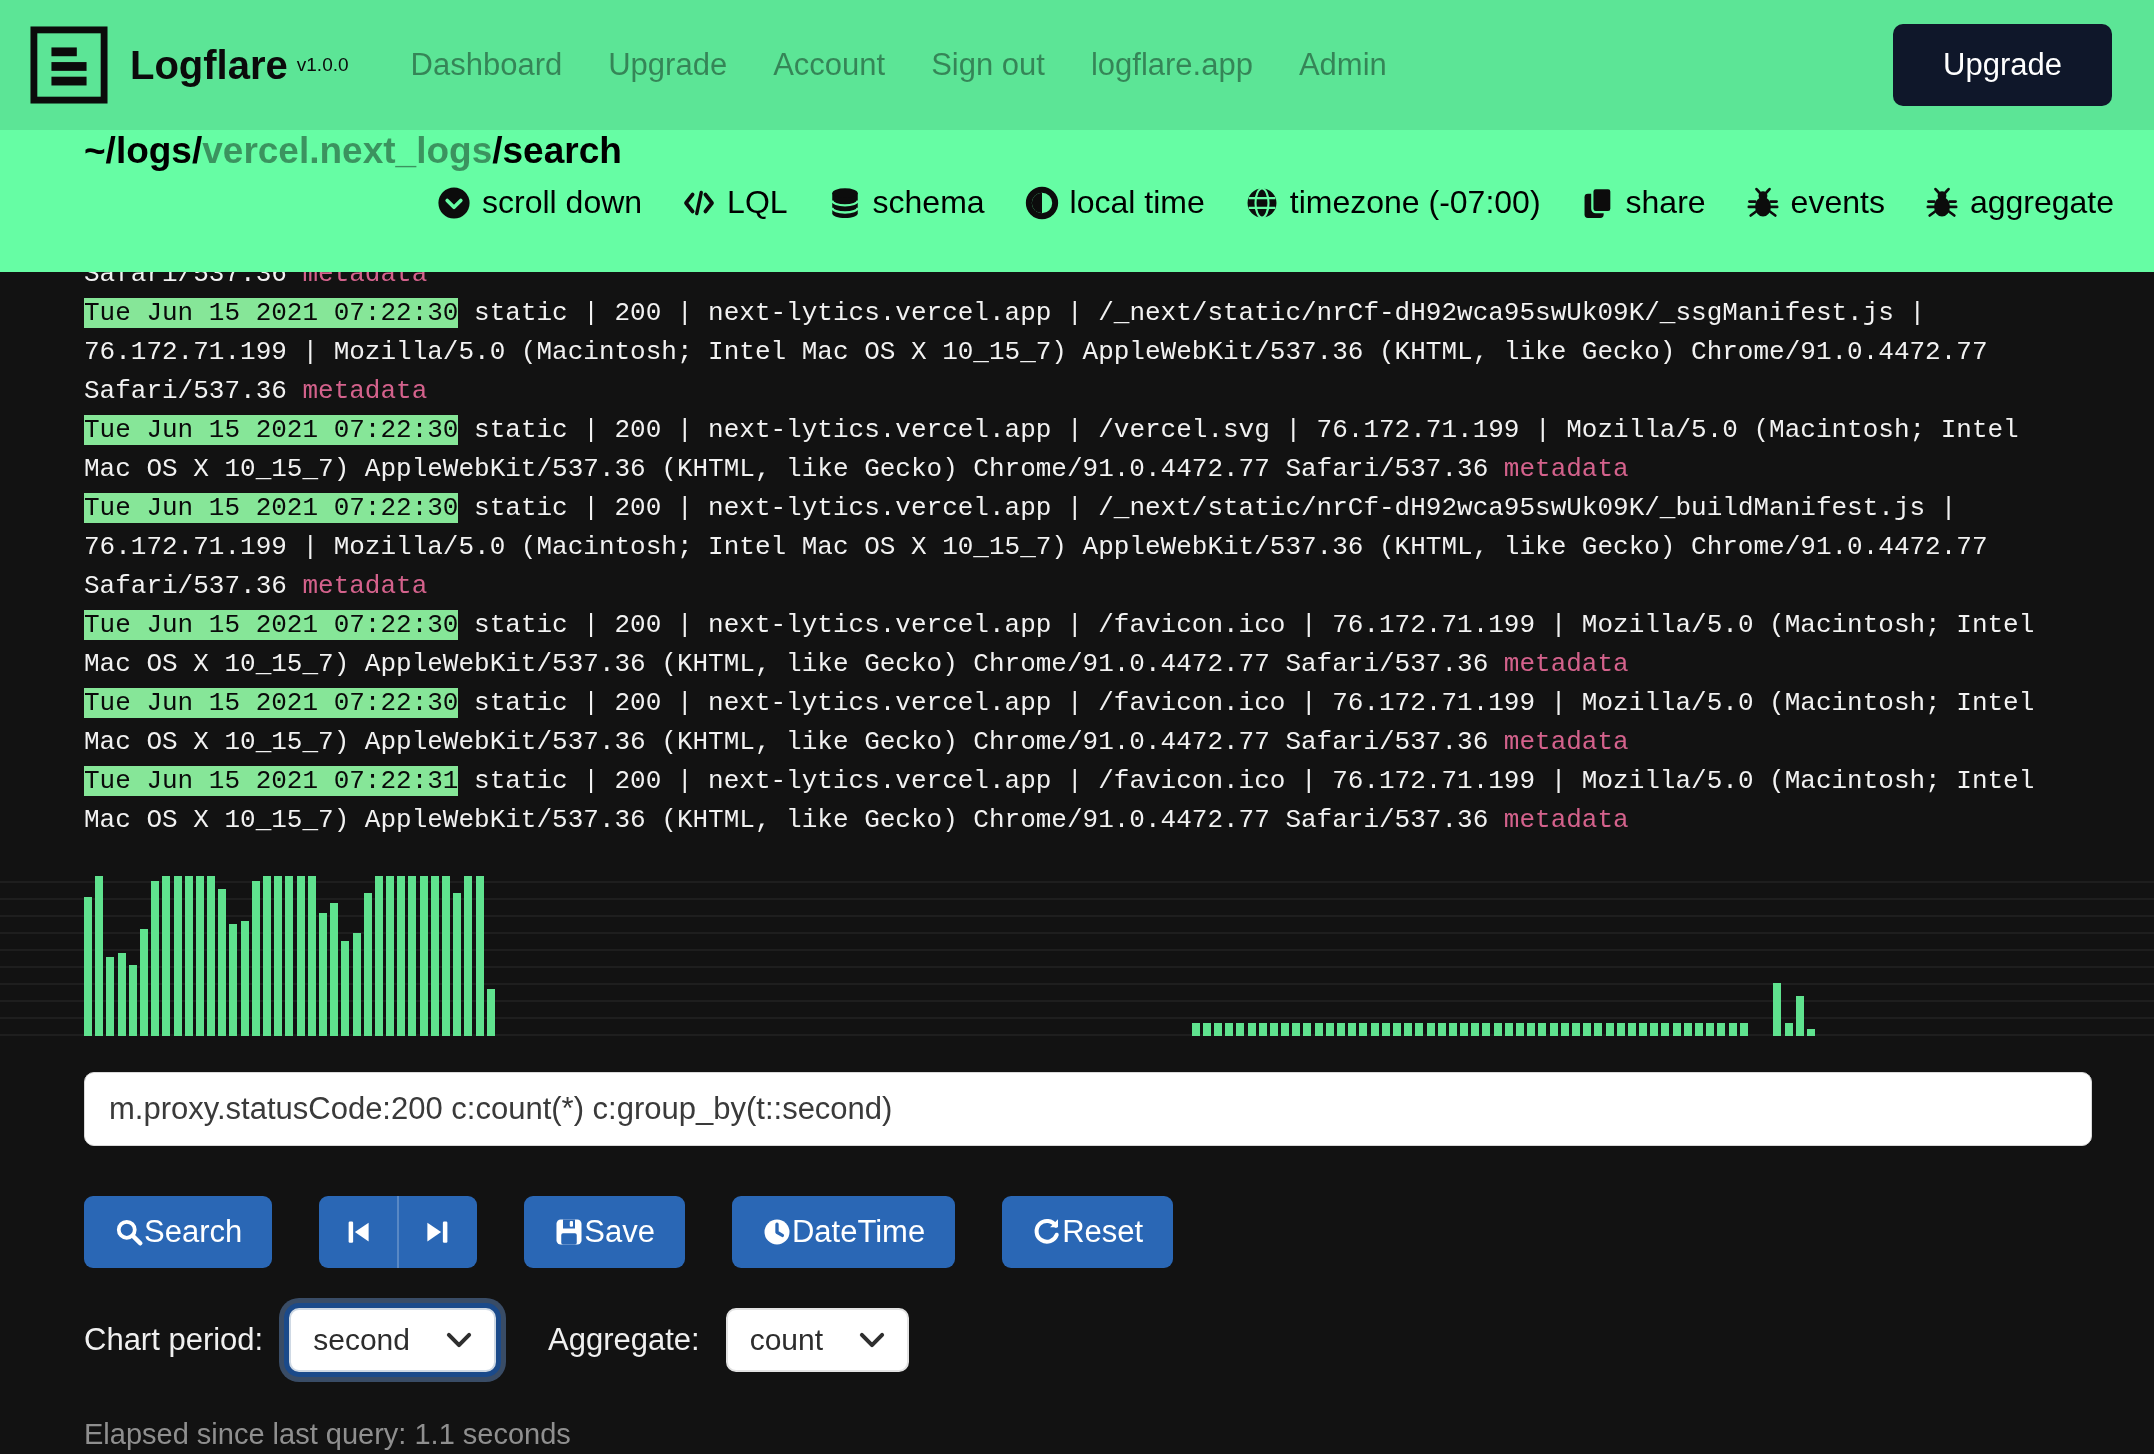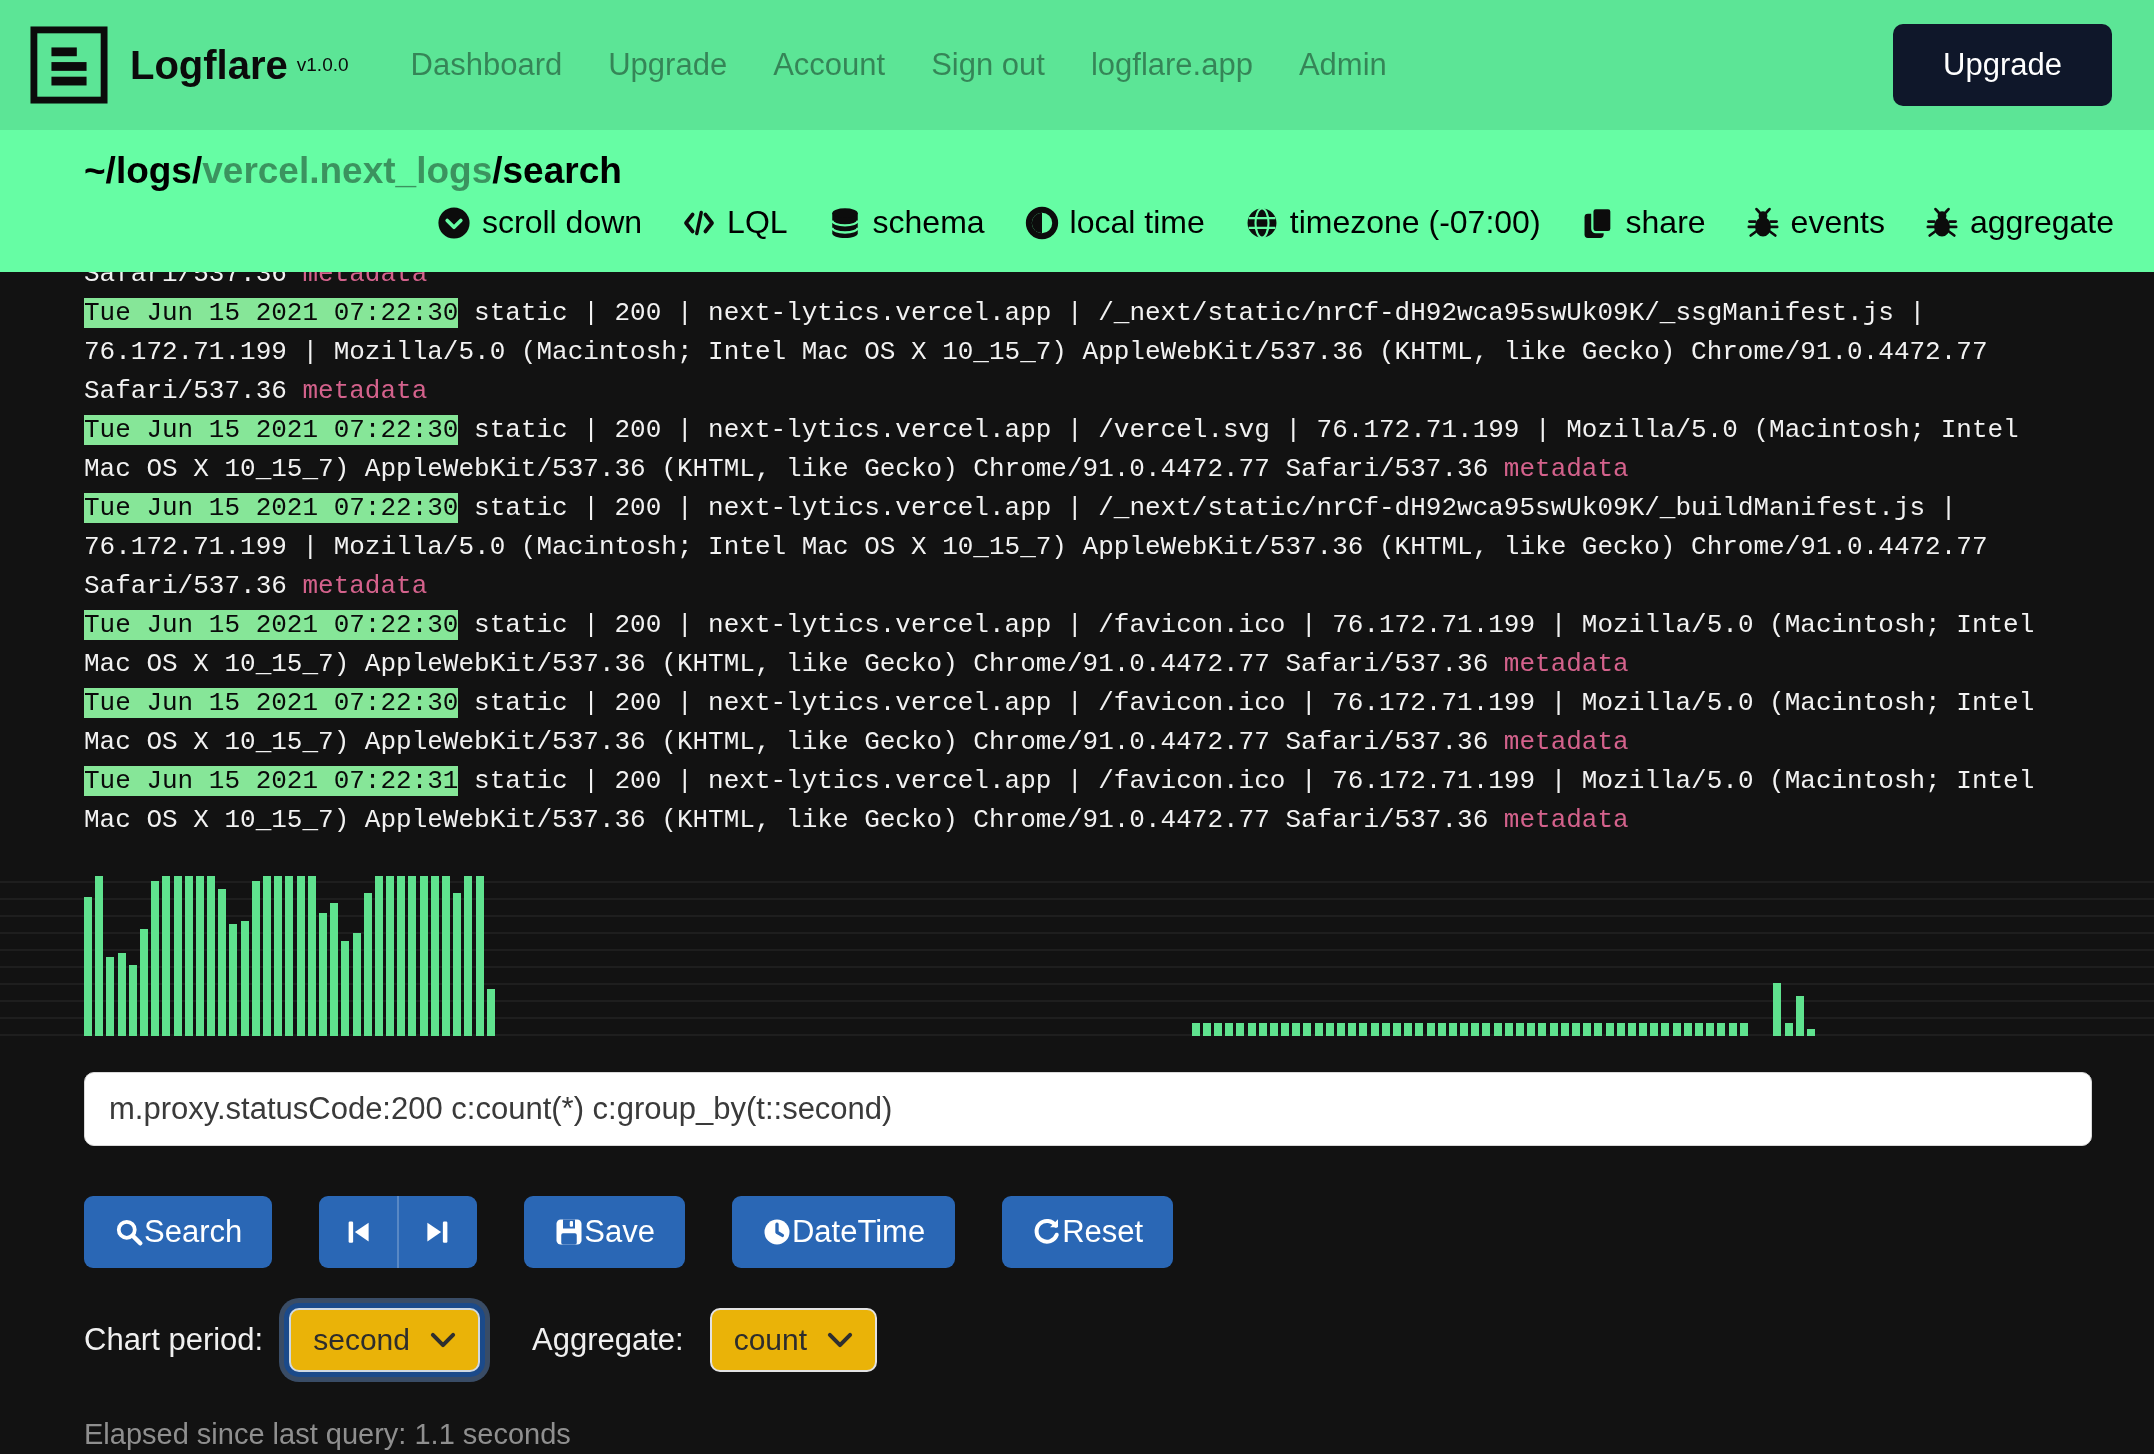--- a/index.html
+++ b/index.html
@@ -9,21 +9,21 @@
   
   .navbar{height:130px;background:#5ce596;display:flex;align-items:center;padding:0 42px 0 30px;box-sizing:border-box;}
   .logo svg{width:78px;height:78px;display:block;}
   .brand{font-size:40px;font-weight:700;color:#0b0b0b;margin-left:22px;}
   .version{font-size:19px;color:#0b0b0b;margin-left:9px;}
   .nav-links{list-style:none;display:flex;gap:46px;margin:0 0 0 62px;padding:0;}
   .nav-links li{font-size:31px;color:rgba(0,0,0,0.42);cursor:pointer;white-space:nowrap;}
   .upgrade-btn{margin-left:auto;background:#0f172a;color:#fff;font-size:31px;padding:23px 50px;border-radius:10px;border:none;cursor:pointer;font-family:inherit;}
 
   
-  .subheader{height:142px;background:#66fda4;box-sizing:border-box;padding:20px 40px 0 84px;}
+  .subheader{height:142px;background:#66fda4;box-sizing:border-box;padding:0 40px 0 84px;}
   .breadcrumb{font-size:37px;font-weight:700;color:#000;}
   .breadcrumb .src{color:rgba(0,0,0,0.42);}
   .toolbar{display:flex;justify-content:flex-end;align-items:center;gap:40px;margin-top:12px;}
   .tool{display:flex;align-items:center;gap:11px;font-size:32px;color:#000;cursor:pointer;white-space:nowrap;}
   .tool-ic svg{width:34px;height:34px;display:block;}
 
   
   .log-viewport{height:586px;overflow:hidden;padding-left:84px;box-sizing:border-box;}
   .log-list{width:1988px;margin-top:-17px;font-family:"Liberation Mono","DejaVu Sans Mono",monospace;font-size:26px;line-height:39px;color:#f2f2f2;}
   .log-ts{background:#86e698;color:#0a0a0a;}
@@ -43,21 +43,21 @@
   .buttons-row{display:flex;margin:50px 0 0 84px;gap:47px;}
   .btn{background:#2a67b5;color:#fff;border:none;border-radius:9px;height:72px;font-size:31px;display:flex;align-items:center;padding:0 30px;cursor:pointer;font-family:inherit;}
   .btn svg{width:30px;height:30px;display:block;}
   .btn-group{display:flex;border-radius:9px;overflow:hidden;}
   .btn-group .btn{border-radius:0;padding:0 24px;}
   .btn-group .btn + .btn{border-left:2px solid rgba(255,255,255,0.22);}
 
   
   .options-row{display:flex;align-items:center;margin:40px 0 0 84px;font-size:31px;color:#f0f0f0;}
   .opt-label{margin-right:26px;}
-  .select{background:#eab308;border-radius:10px;height:64px;display:flex;align-items:center;padding:0 22px;gap:20px;font-size:30px;color:#2d2d2d;border:2px solid #e2e2e2;cursor:pointer;box-sizing:border-box;}
+  .select{background:#ffffff;border-radius:10px;height:64px;display:flex;align-items:center;padding:0 22px;gap:36px;font-size:30px;color:#2d2d2d;border:2px solid #e2e2e2;cursor:pointer;box-sizing:border-box;}
   .select svg{width:26px;height:16px;display:block;}
   .select.focused{border:2px solid #cfd9e4;box-shadow:0 0 0 5px #1b4a8a, 0 0 0 10px rgba(120,170,240,0.38);}
   .gap-lg{width:52px;flex:none;}
 
   .elapsed{margin:46px 0 0 84px;font-size:29px;color:#8f8f8f;}
 </style>
 </head>
 <body>
 
 <div class="page">

